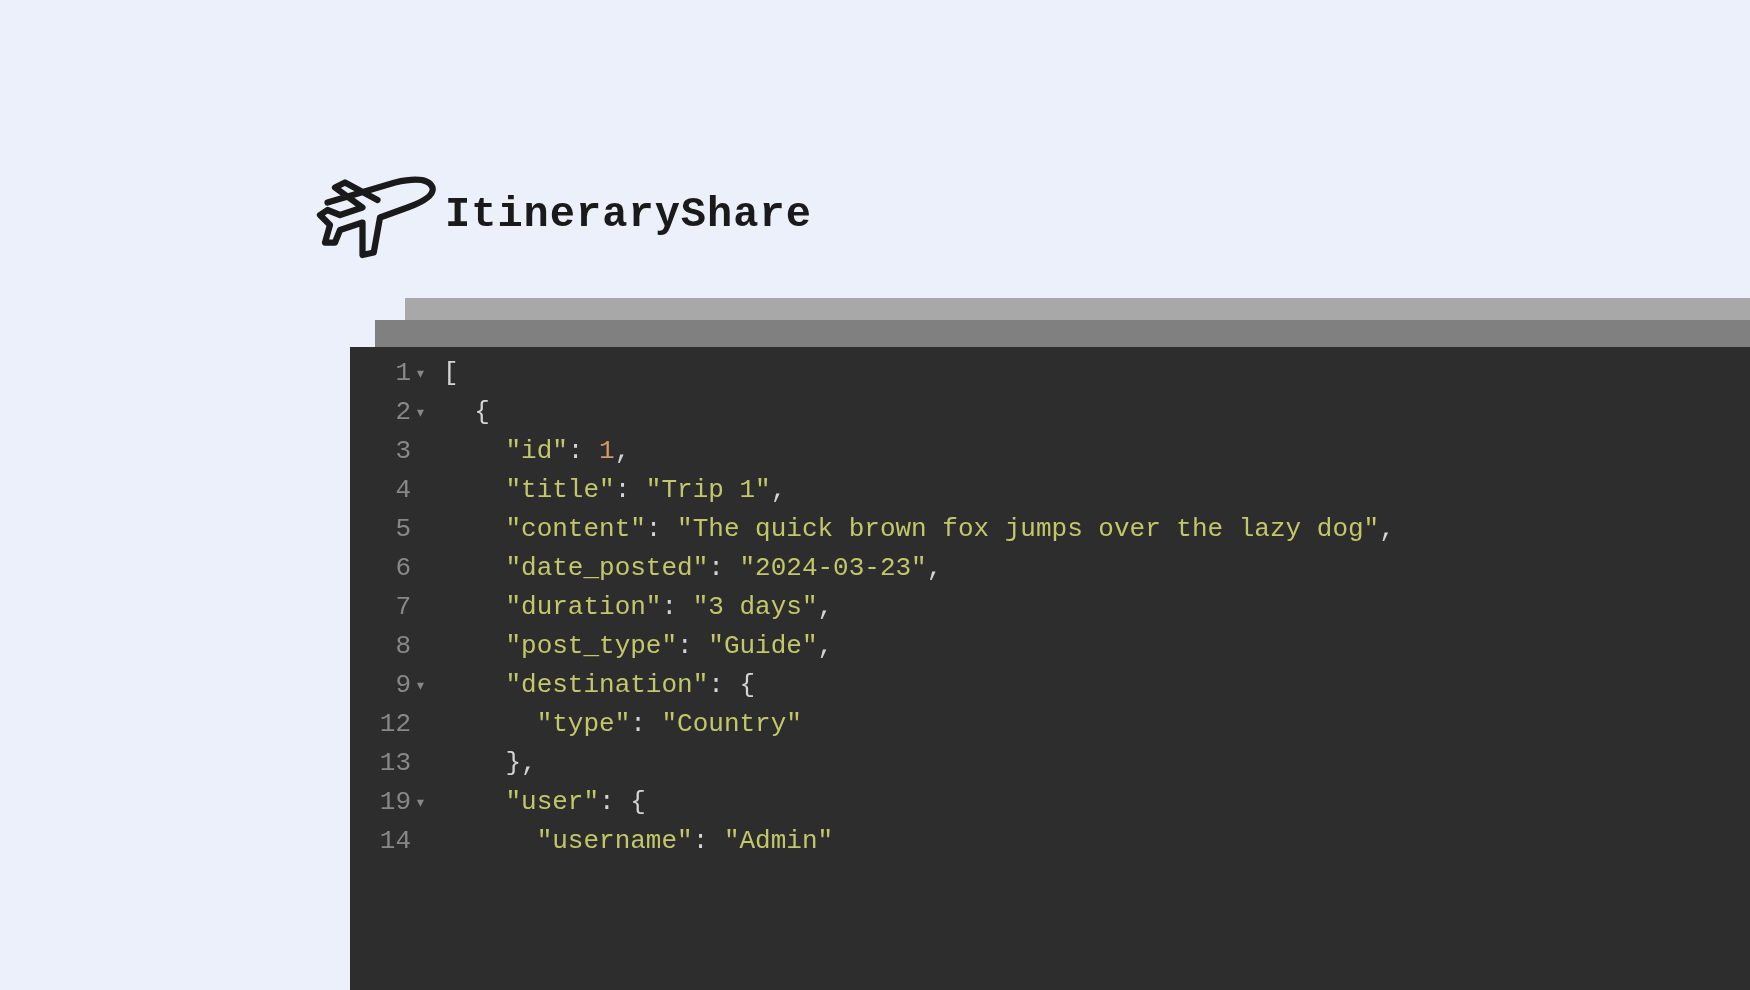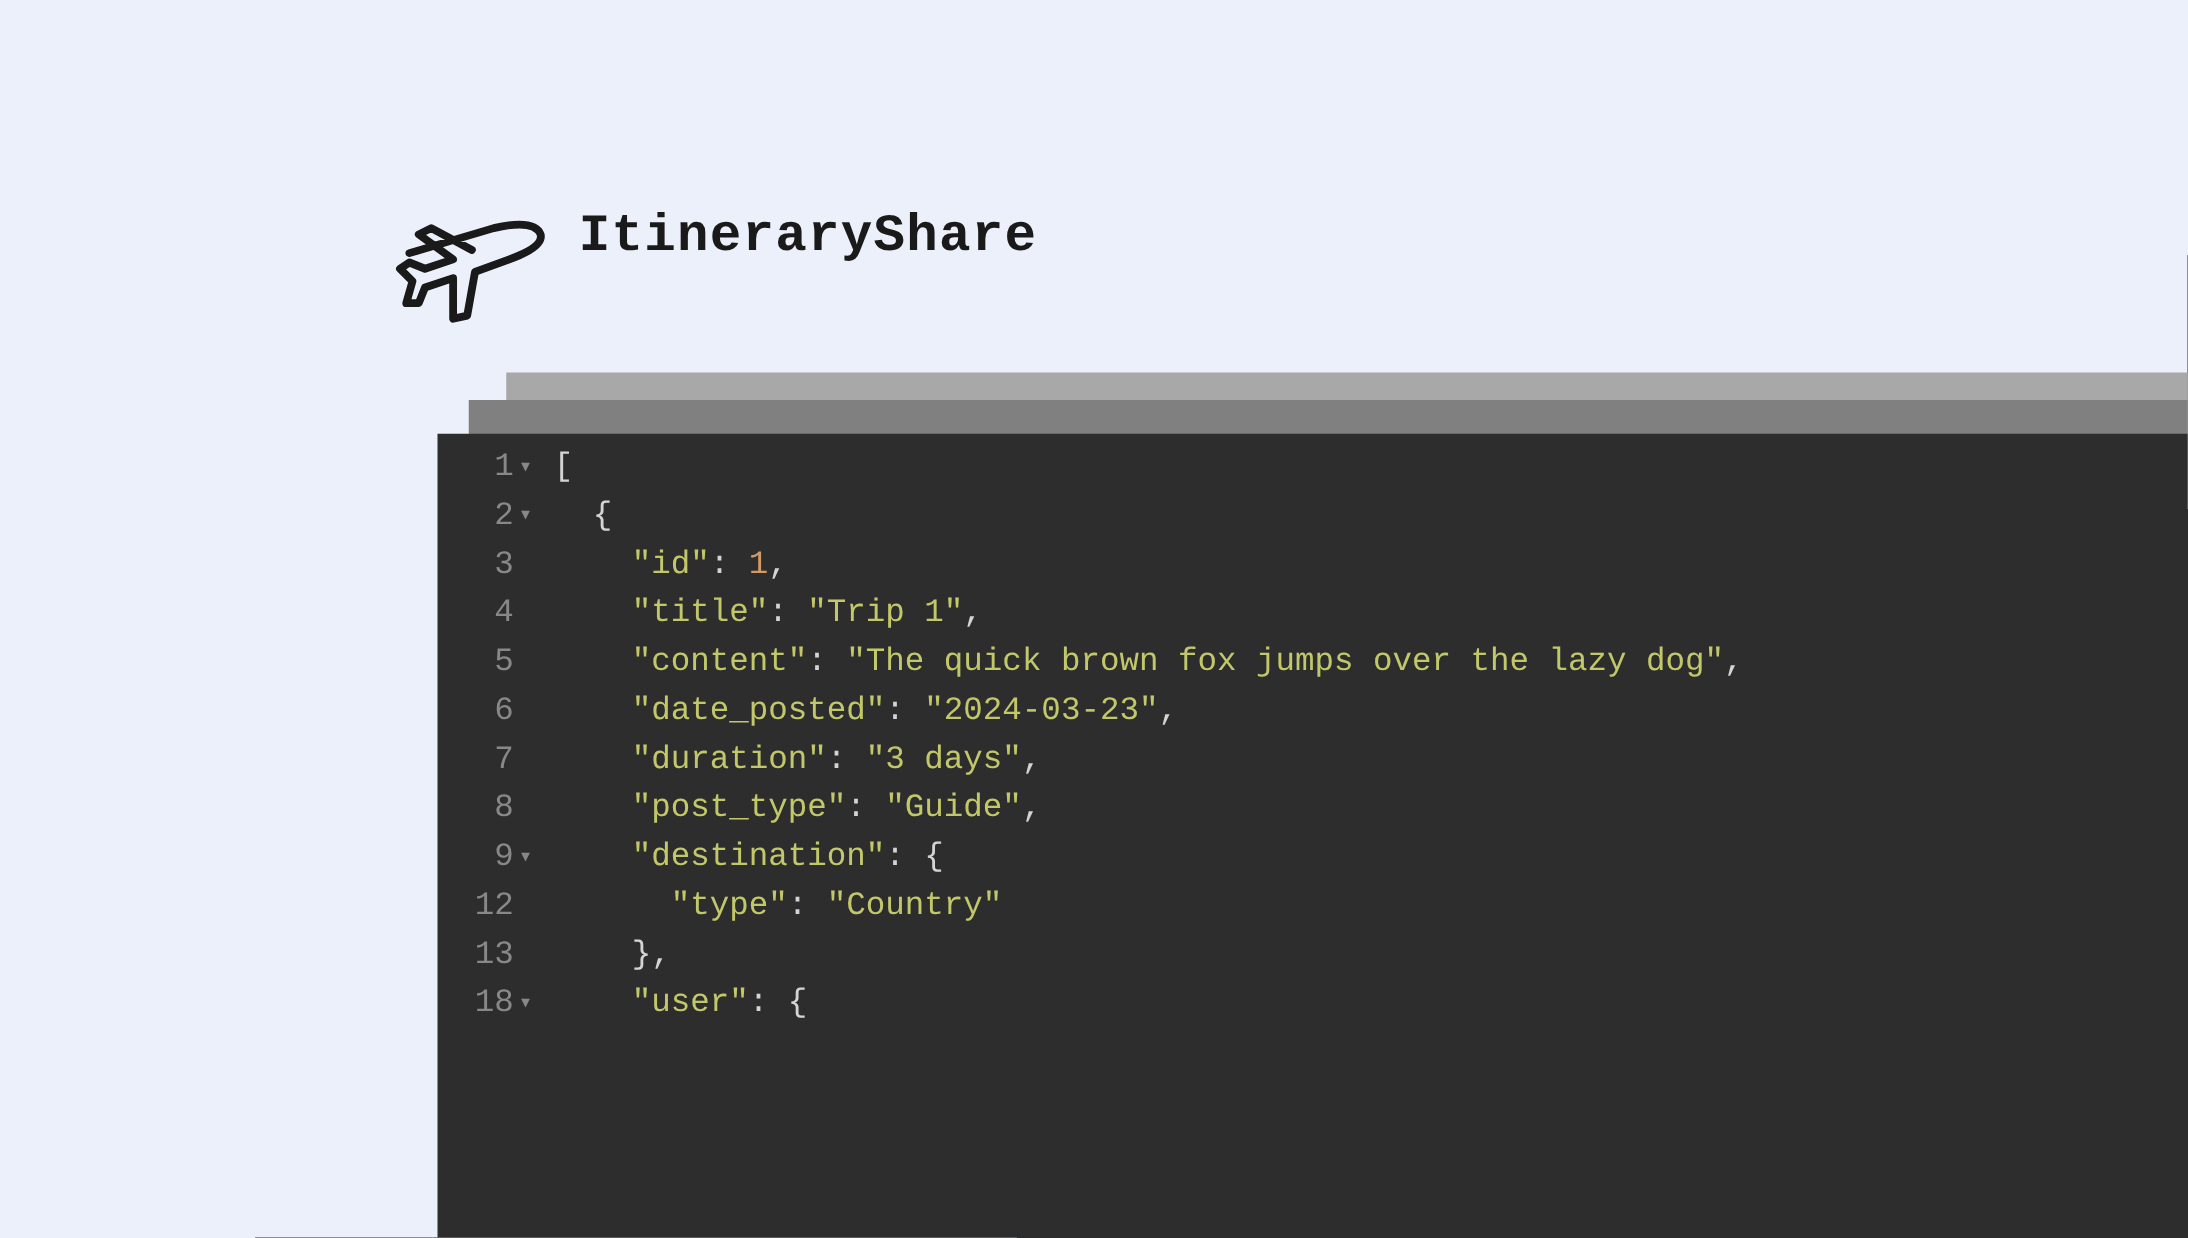--- a/index.html
+++ b/index.html
@@ -15,22 +15,21 @@
       overflow: hidden;
       font-family: 'Courier New', Courier, monospace;
       position: relative;
     }
     
     .logo-container {
       position: absolute;
       top: 165px;
       left: 315px;
       display: flex;
-      align-items: flex-start;
-      gap: 18px;
+      align-items: center;
     }
     
     .logo-icon {
       width: 130px;
       height: 100px;
       display: flex;
       align-items: center;
       justify-content: center;
     }
     
@@ -185,18 +184,23 @@
         <span class="line-number">12</span>
         <span class="fold-icon"></span>
         <span class="code-content"><span>      </span><span class="json-key">"type"</span><span class="json-punct">: </span><span class="json-string">"Country"</span></span>
       </div>
       <div class="code-line">
         <span class="line-number">13</span>
         <span class="fold-icon"></span>
         <span class="code-content"><span>    </span><span class="json-bracket">}</span><span class="json-punct">,</span></span>
       </div>
       <div class="code-line">
-        <span class="line-number">18</span>
+        <span class="line-number">19</span>
         <span class="fold-icon">▾</span>
         <span class="code-content"><span>    </span><span class="json-key">"user"</span><span class="json-punct">: </span><span class="json-bracket">{</span></span>
+      </div>
+      <div class="code-line">
+        <span class="line-number">14</span>
+        <span class="fold-icon"></span>
+        <span class="code-content"><span>      </span><span class="json-key">"username"</span><span class="json-punct">: </span><span class="json-string">"Admin"</span></span>
       </div>
     </div>
 </div>
 
 </body></html>

